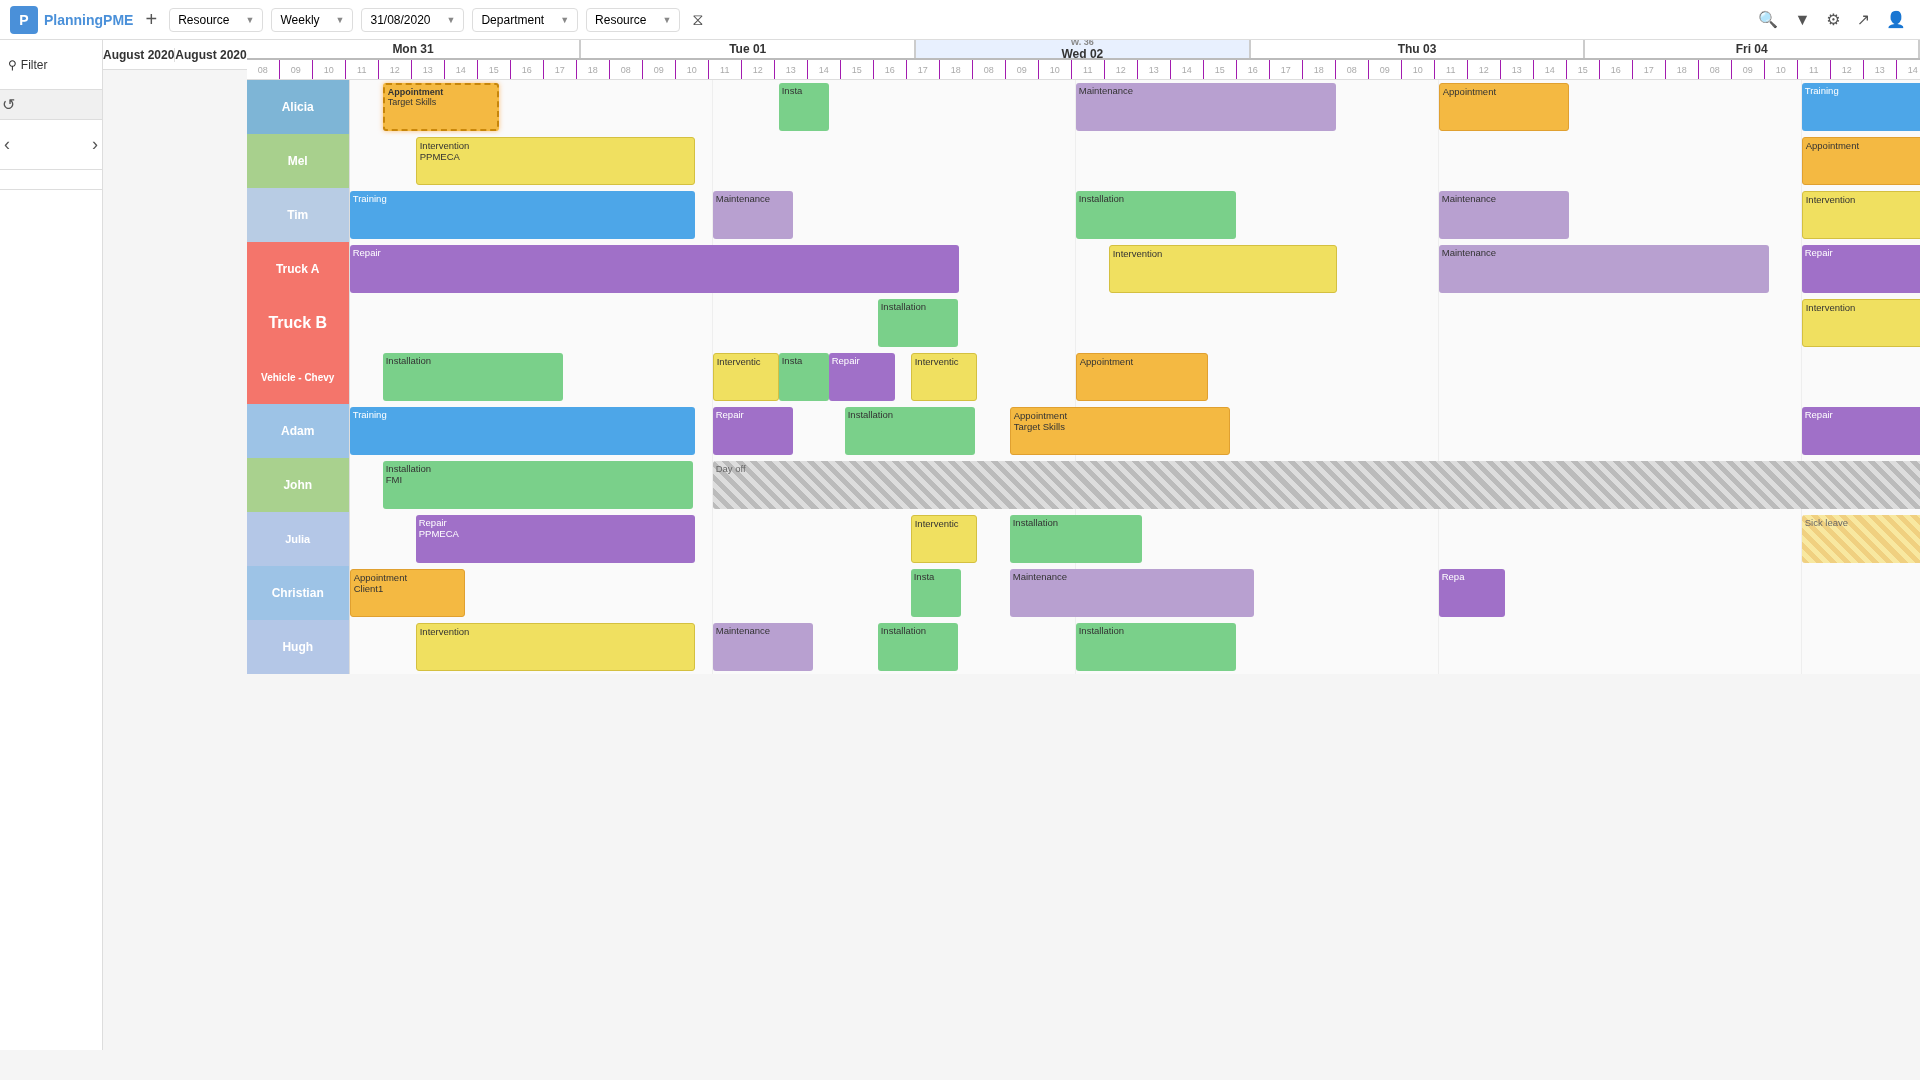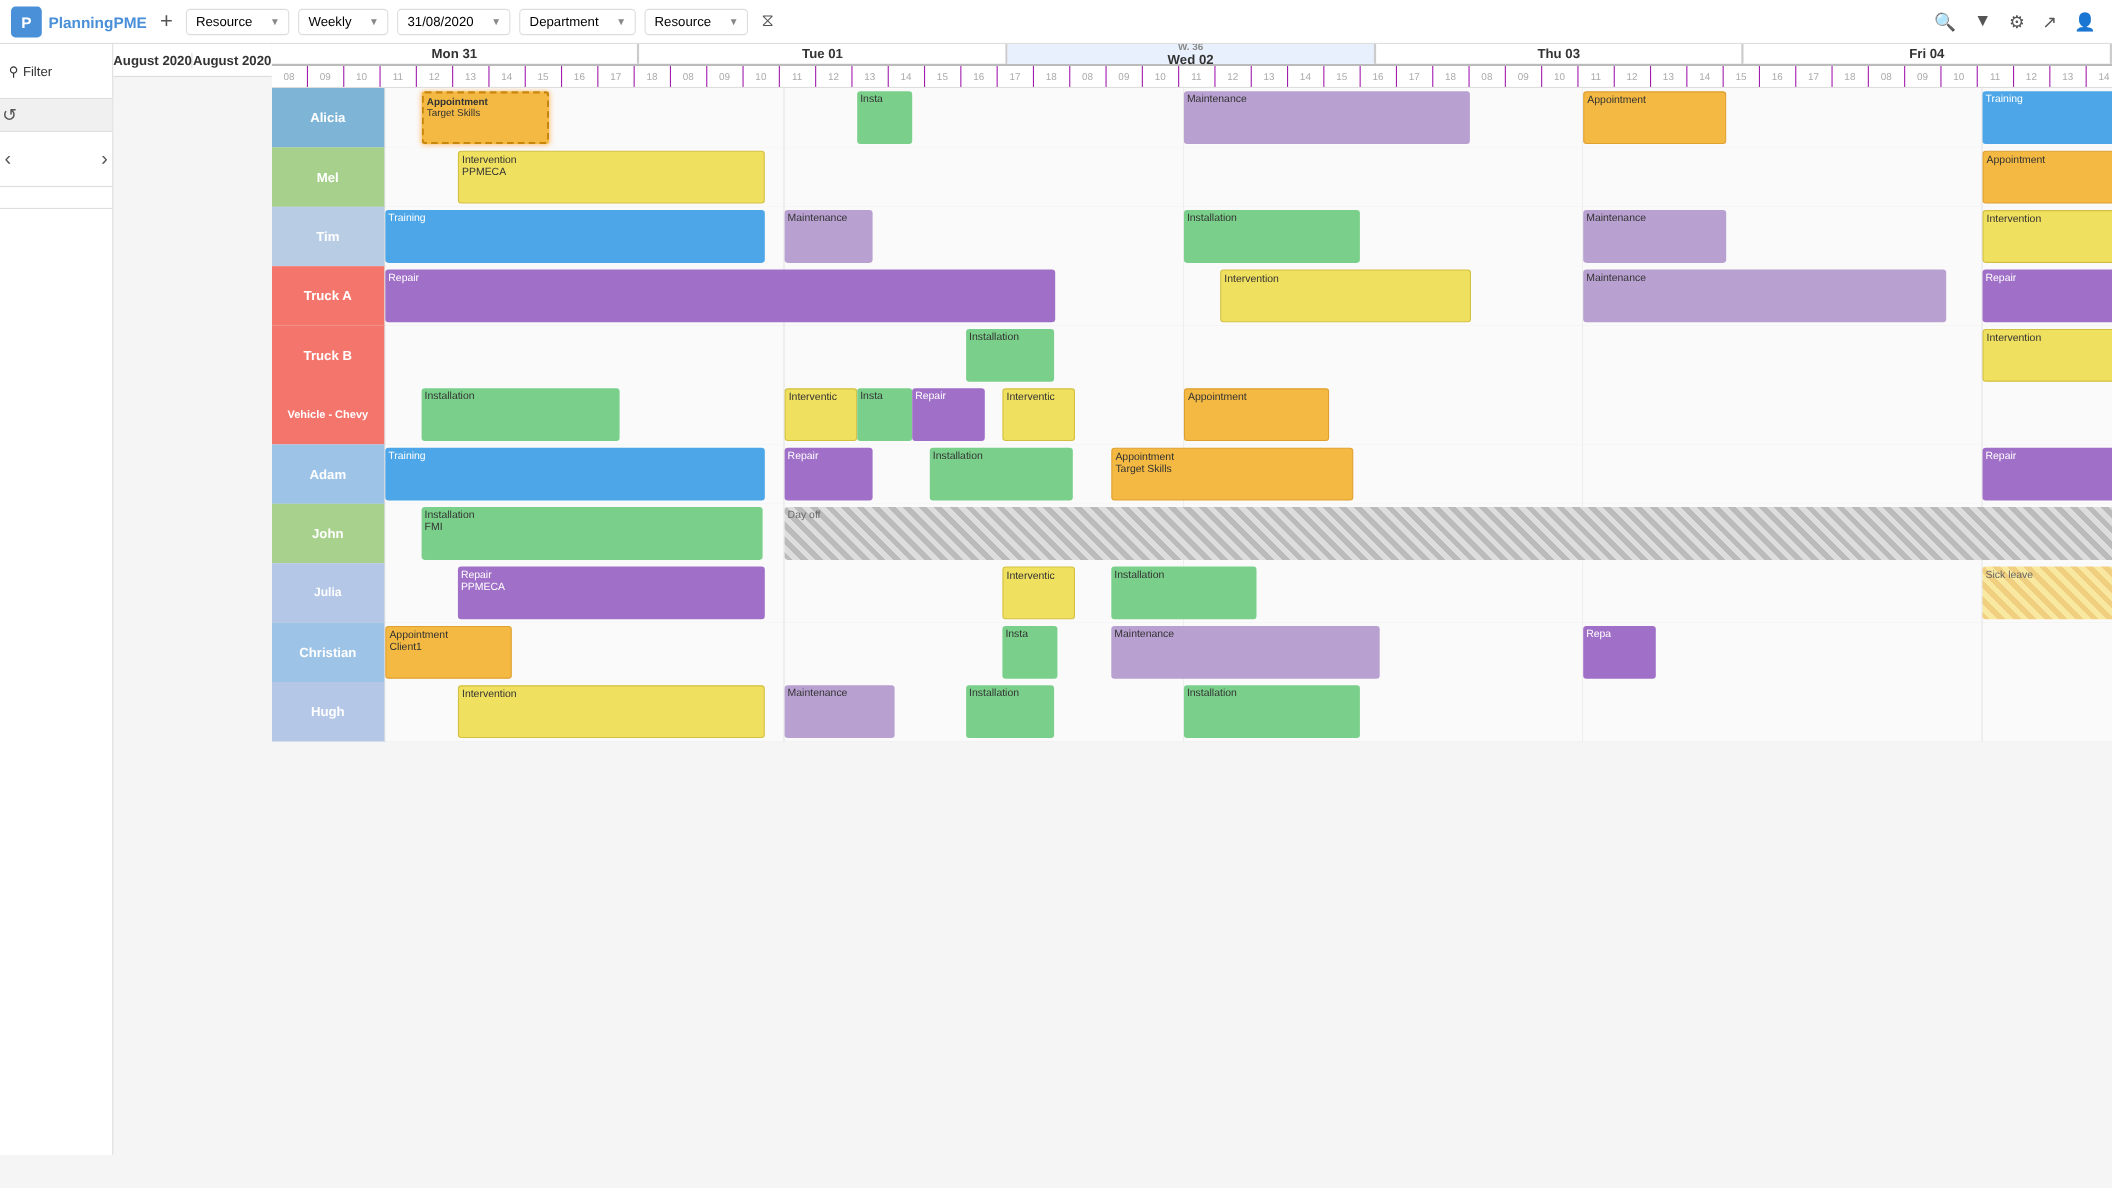--- a/index.html
+++ b/index.html
@@ -298,21 +298,21 @@
               <div>Maintenance</div>
             </div>
 
             <div class="ev event-repair" style="left:1452px;width:200px;background:#a070c8;">
               <div>Repair</div>
             </div>
           </div>
         </div>
 
         <div class="resource-row-outer" style="height:54px;">
-          <div class="res-label" style="background:#f4756b;height:54px;width:103px;min-width:103px;display:flex;align-items:center;justify-content:center;font-size:12px;font-weight:bold;color:white;border-right:1px solid #ddd;">Truck B</div>
+          <div class="res-label" style="background:#f4756b;height:54px;width:103px;min-width:103px;display:flex;align-items:center;justify-content:center;font-size:16px;font-weight:bold;color:white;border-right:1px solid #ddd;">Truck B</div>
           <div class="res-cells" style="position:relative;flex:1;height:54px;background:repeating-linear-gradient(90deg,#fafafa 0px,#fafafa 362px,#eee 362px,#eee 363px);">
 
             <div class="ev event-installation" style="left:528px;width:80px;background:#7ad08a;">
               <div>Installation</div>
             </div>
 
             <div class="ev event-intervention" style="left:1452px;width:363px;background:#f0e060;">
               <div>Intervention</div>
             </div>
           </div>

